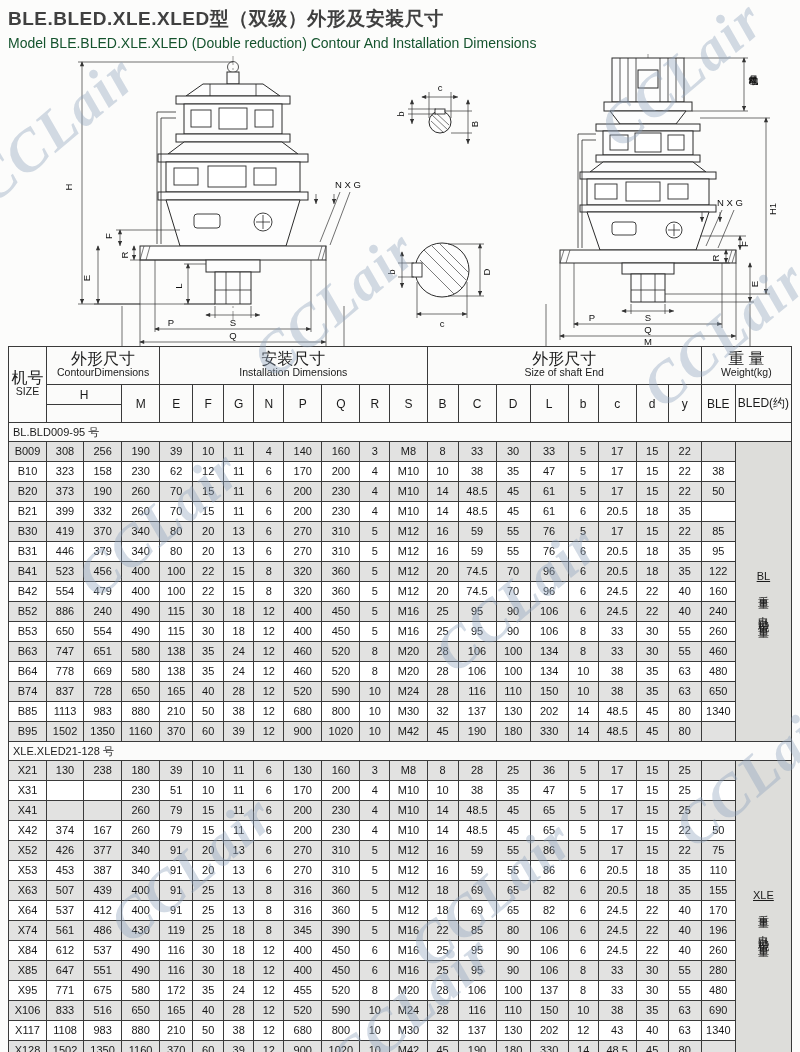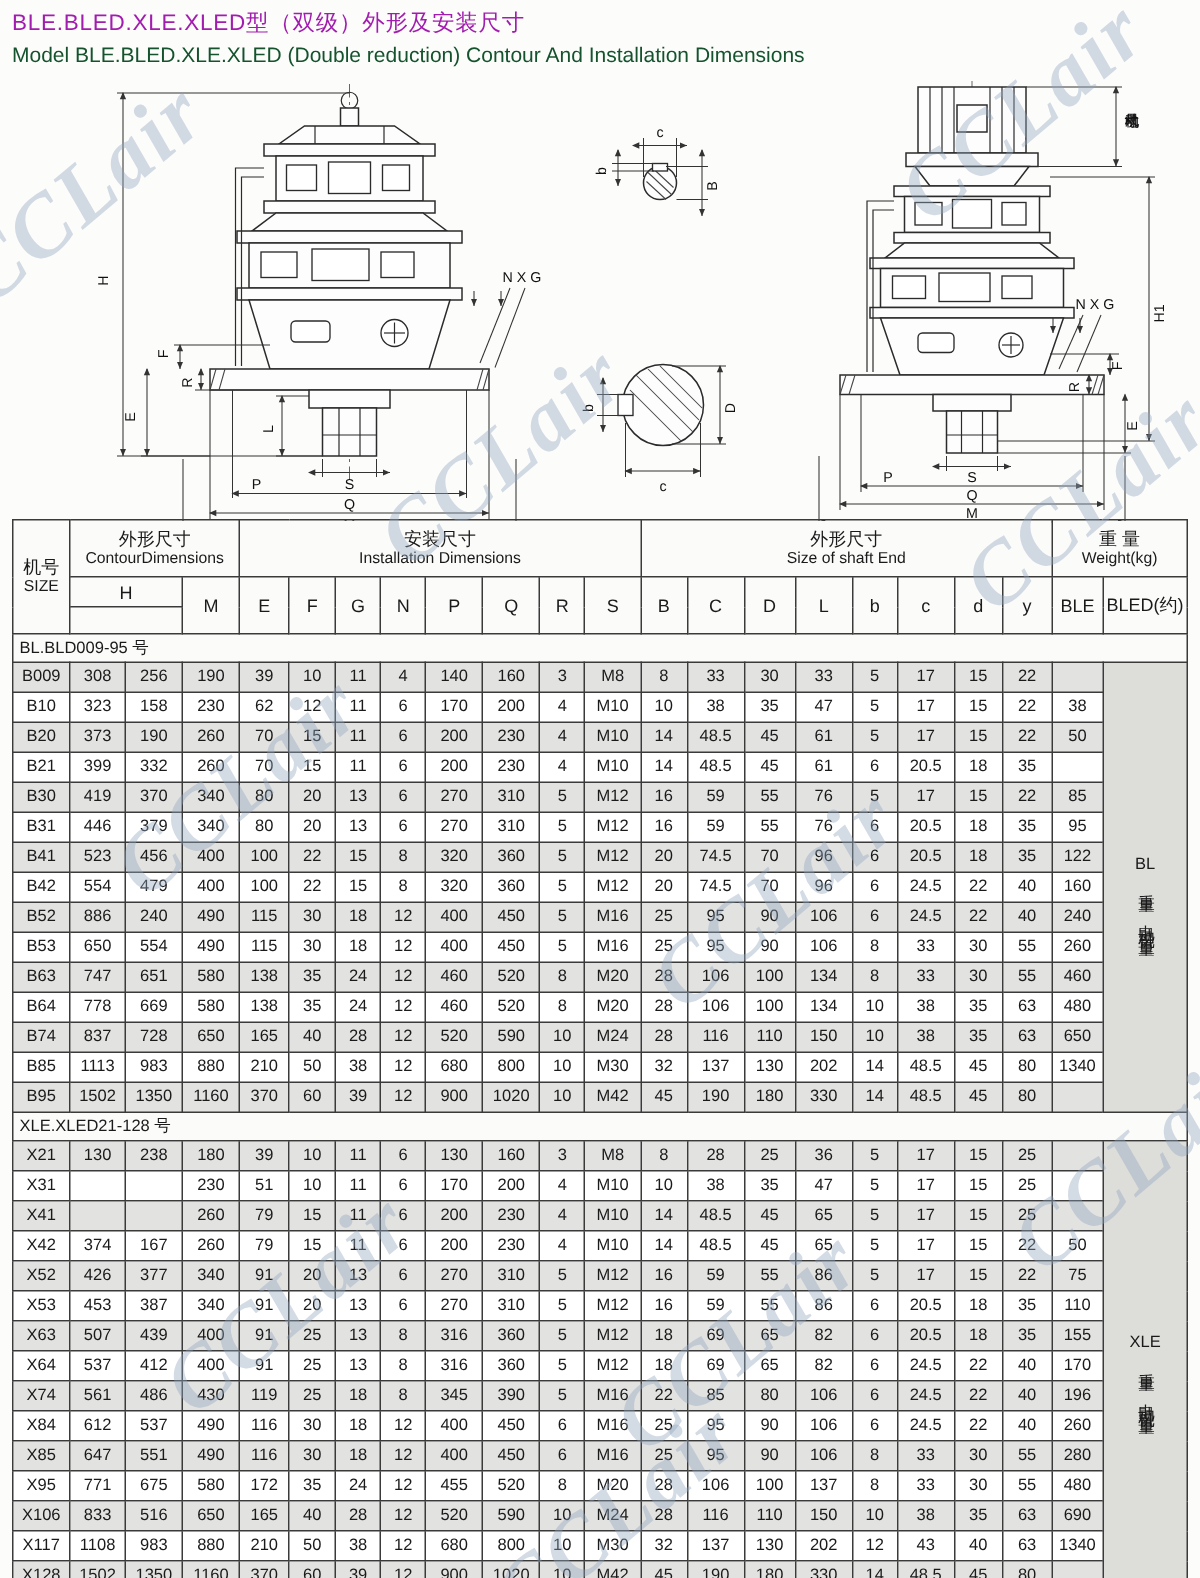--- a/index.html
+++ b/index.html
@@ -2,21 +2,21 @@
 <html><head>
 <meta charset="utf-8">
 <style>
   * { margin:0; padding:0; box-sizing:border-box; }
   html,body { width:800px; height:1052px; }
   body { background:#f7f7f5; font-family:"Liberation Sans", sans-serif; position:relative; overflow:hidden; color:#1a1a1a; }
   .page { position:absolute; inset:0; background:#fcfcfb; }
 
   
   .title-block { position:absolute; left:8px; top:6px; width:784px; z-index:2; }
-  .title-cn { font-size:15px; font-weight:normal; letter-spacing:.5px; color:#a21caf; }
+  .title-cn { font-size:19px; font-weight:bold; letter-spacing:.5px; color:#404040; }
   .title-en { font-size:14px; margin-top:3px; color:#14532d; }
 
   
   .wm { position:absolute; font-family:"Liberation Serif", serif; font-style:italic; font-weight:bold;
         font-size:58px; color:rgba(146,164,190,.40); transform:rotate(-40deg); letter-spacing:2px;
         pointer-events:none; z-index:8; white-space:nowrap; }
 
   
   .dwg { position:absolute; z-index:2; }
   .dwg svg { overflow:visible; }
@@ -27,30 +27,30 @@
   .dim   { stroke:#333; stroke-width:.7; fill:none; }
   .dtxt  { font-family:"Liberation Sans",sans-serif; font-size:9.5px; fill:#111; }
   .hatch { stroke:#444; stroke-width:.7; }
 
   
   .tbl-wrap { position:absolute; left:8px; top:346px; width:784px; z-index:3; }
   table { border-collapse:collapse; table-layout:fixed; width:784px; background:transparent; }
   th, td { border:1px solid #3a3a3a; text-align:center; vertical-align:middle;
            font-size:11px; font-weight:normal; padding:0; overflow:hidden; white-space:nowrap; }
   thead th { background:#fbfbfa; }
-  .grp-cn { font-size:12px; display:block; line-height:14px; }
+  .grp-cn { font-size:16px; display:block; line-height:14px; }
   .grp-en { font-size:10.5px; display:block; line-height:13px; }
   .hrow1 th { height:38px; }
   .hrow2 th { height:20px; font-size:12px; }
   .hrow3 th { height:18px; }
   tbody td { height:19px; line-height:19px; background:#fff; }
   tr.shade td { background:#e2e2e1; }
   tr.section-row td { text-align:left; padding-left:4px; background:#fbfbfa; height:18px; line-height:18px; font-size:11px; }
   td.side-cell { background:#ddddda !important; vertical-align:middle; }
-  td.side-cell .side-top { font-size:11px; line-height:14px; padding-top:8px; }
+  td.side-cell .side-top { font-size:11px; line-height:14px; padding-top:8px;text-decoration:underline; }
   td.side-cell .vert { writing-mode:vertical-rl; text-orientation:upright; margin:4px auto 0;
                        font-size:11px; letter-spacing:3px; line-height:14px; }
   table { border:1.5px solid #222; }
 </style>
 </head>
 <body>
 
 <div class="page">
 
   <div class="title-block">

